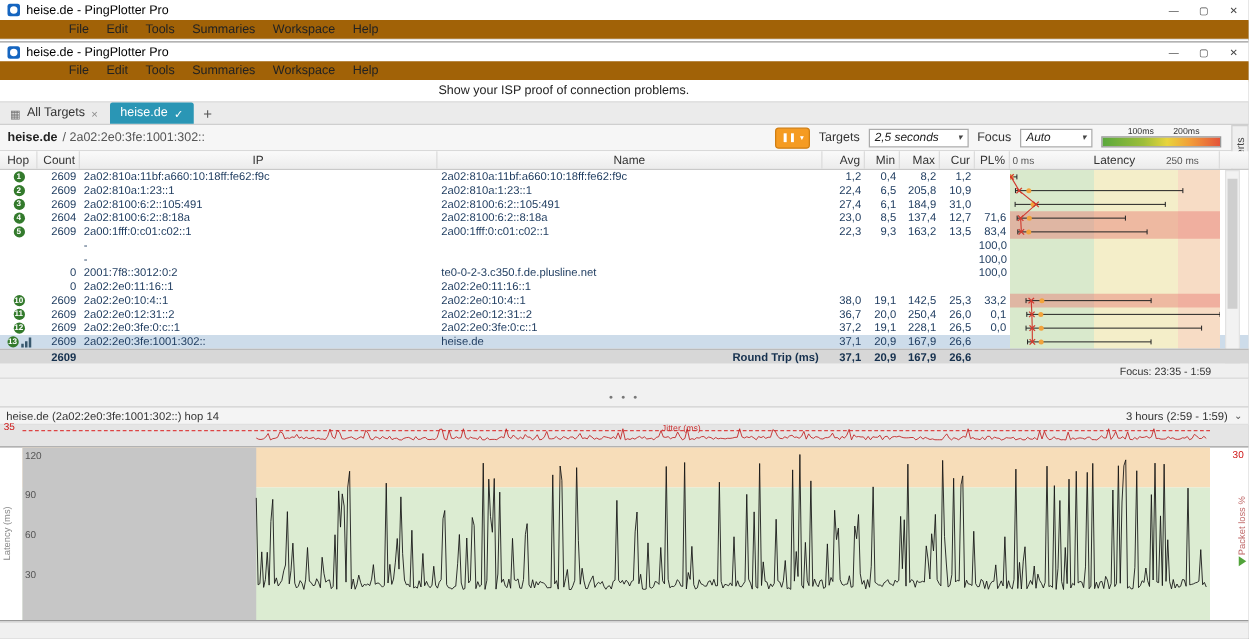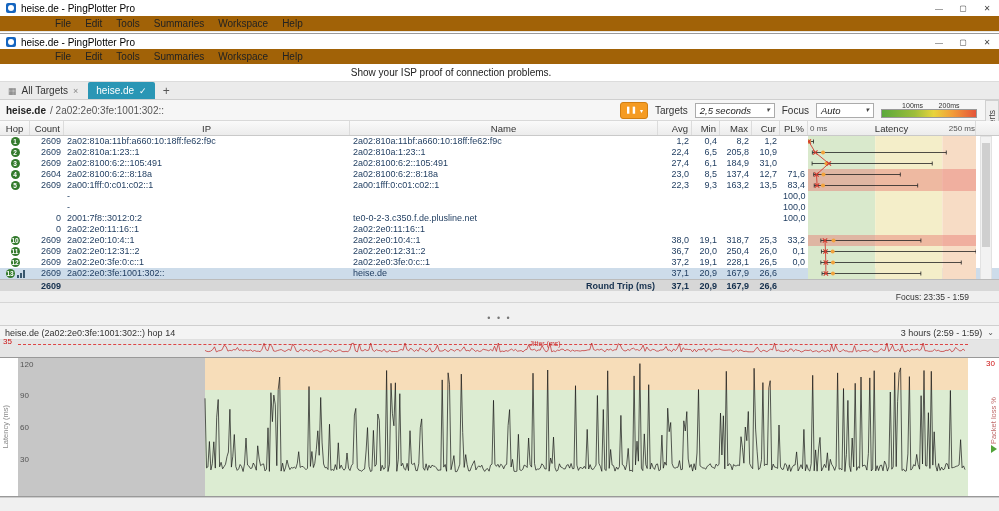--- a/index.html
+++ b/index.html
@@ -48,21 +48,21 @@
   .alerts-tab{position:absolute;right:0;top:100px;width:14px;height:42px;background:#efefef;border:1px solid #d0d0d0;display:flex;align-items:center;justify-content:center;box-sizing:border-box;}
   .alerts-tab span{writing-mode:vertical-rl;transform:rotate(180deg);font-size:8.5px;color:#444;}
   
   .thead{position:absolute;top:121px;height:15px;width:100%;background:linear-gradient(#fafafa,#ececec);border-bottom:1px solid #c9c9c9;display:flex;font-size:9.5px;color:#333;box-sizing:border-box;}
   .th{display:flex;align-items:center;justify-content:center;border-right:1px solid #dcdcdc;box-sizing:border-box;height:100%;}
   .th.num{justify-content:flex-end;padding-right:3px;}
   .w-hop{width:30px;}.w-count{width:34px;}.w-ip{width:286px;}.w-name{width:308px;}
   .w-avg{width:34px;}.w-min{width:28px;}.w-max{width:32px;}.w-cur{width:28px;}.w-pl{width:28px;}
   .th-lat{width:168px;position:relative;}
   .lat-min{position:absolute;left:2px;top:3px;font-size:8px;color:#555;}
-  .lat-max{position:absolute;right:0;top:3px;font-size:8px;color:#555;}
+  .lat-max{position:absolute;right:16px;top:3px;font-size:8px;color:#555;}
   .rows{position:absolute;top:136px;left:0;width:100%;height:143px;background:#fff;}
   .row{display:flex;height:11px;font-size:9px;color:#1c3a5e;align-items:center;}
   .row.selected{background:#cddcea;}
   .c{box-sizing:border-box;padding:0 3px;white-space:nowrap;overflow:hidden;height:11px;line-height:11px;}
   .c.num{text-align:right;}
   .hopc{width:30px;display:flex;align-items:center;justify-content:center;gap:2px;padding:0;}
   .countc{width:34px;}.ipc{width:286px;}.namec{width:308px;}
   .avgc{width:34px;}.minc{width:28px;}.maxc{width:32px;}.curc{width:28px;}.plc{width:28px;}
   .circle{width:9px;height:9px;border-radius:50%;background:#337a2c;color:#fff;font-size:6.5px;font-weight:bold;display:flex;align-items:center;justify-content:center;flex:0 0 auto;}
   .gicon{display:flex;align-items:flex-end;gap:1px;height:8px;}
@@ -314,21 +314,21 @@
       </div>
       <div class="row">
         <div class="c hopc">
           <span class="circle">10</span>
         </div>
         <div class="c countc num">2609</div>
         <div class="c ipc">2a02:2e0:10:4::1</div>
         <div class="c namec">2a02:2e0:10:4::1</div>
         <div class="c avgc num">38,0</div>
         <div class="c minc num">19,1</div>
-        <div class="c maxc num">318,7</div>
+        <div class="c maxc num">142,5</div>
         <div class="c curc num">25,3</div>
         <div class="c plc num">33,2</div>
       </div>
       <div class="row">
         <div class="c hopc">
           <span class="circle">11</span>
         </div>
         <div class="c countc num">2609</div>
         <div class="c ipc">2a02:2e0:12:31::2</div>
         <div class="c namec">2a02:2e0:12:31::2</div>

